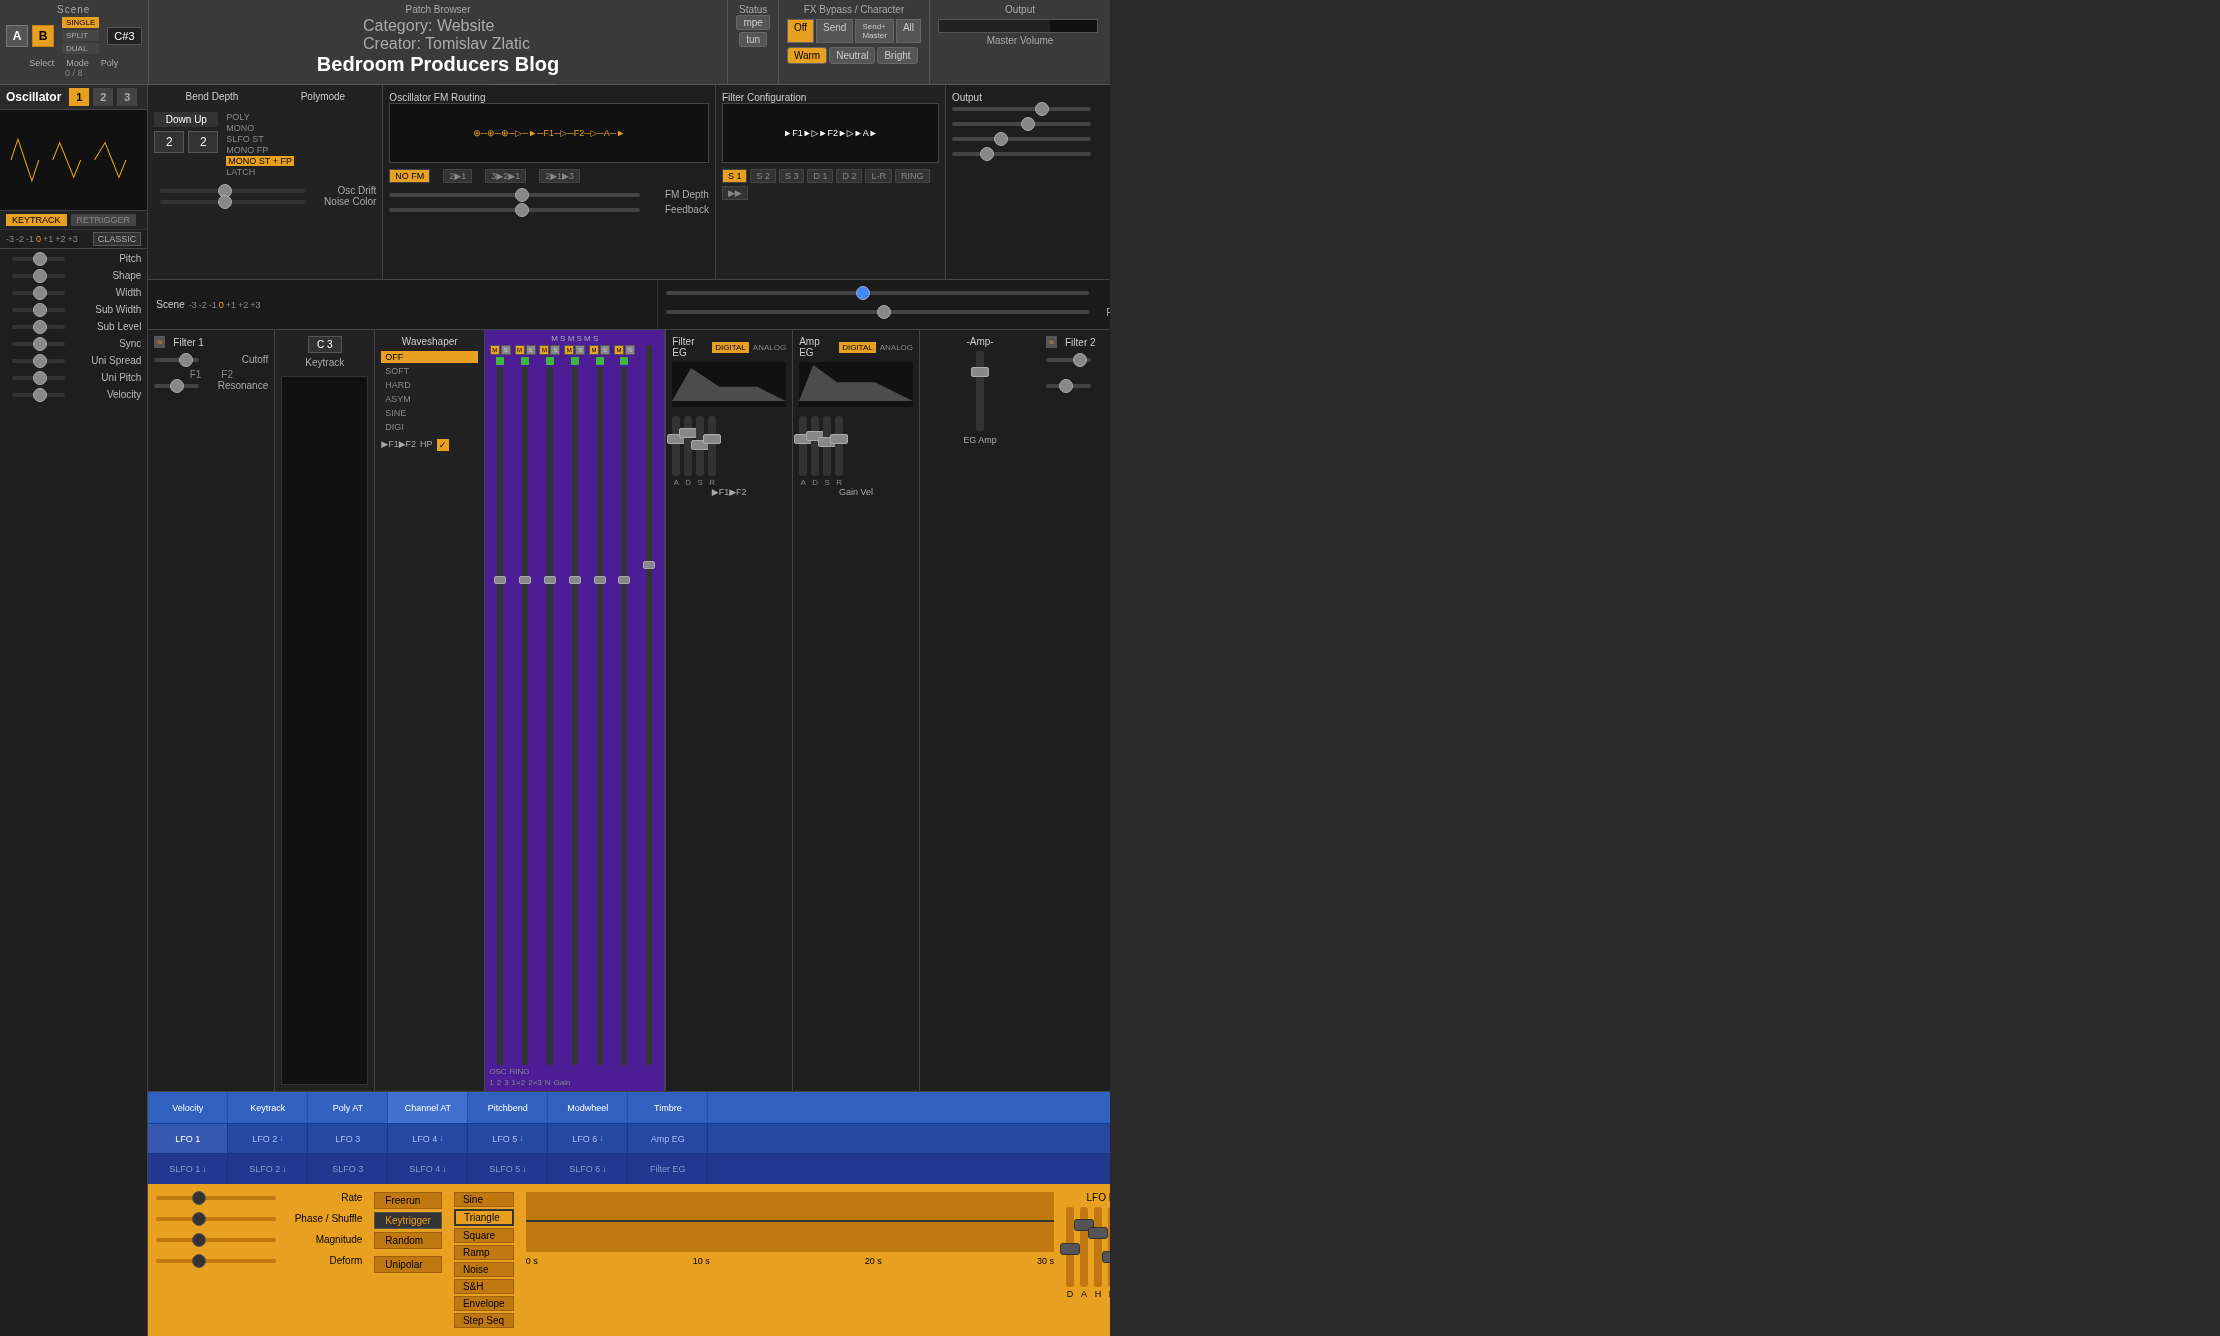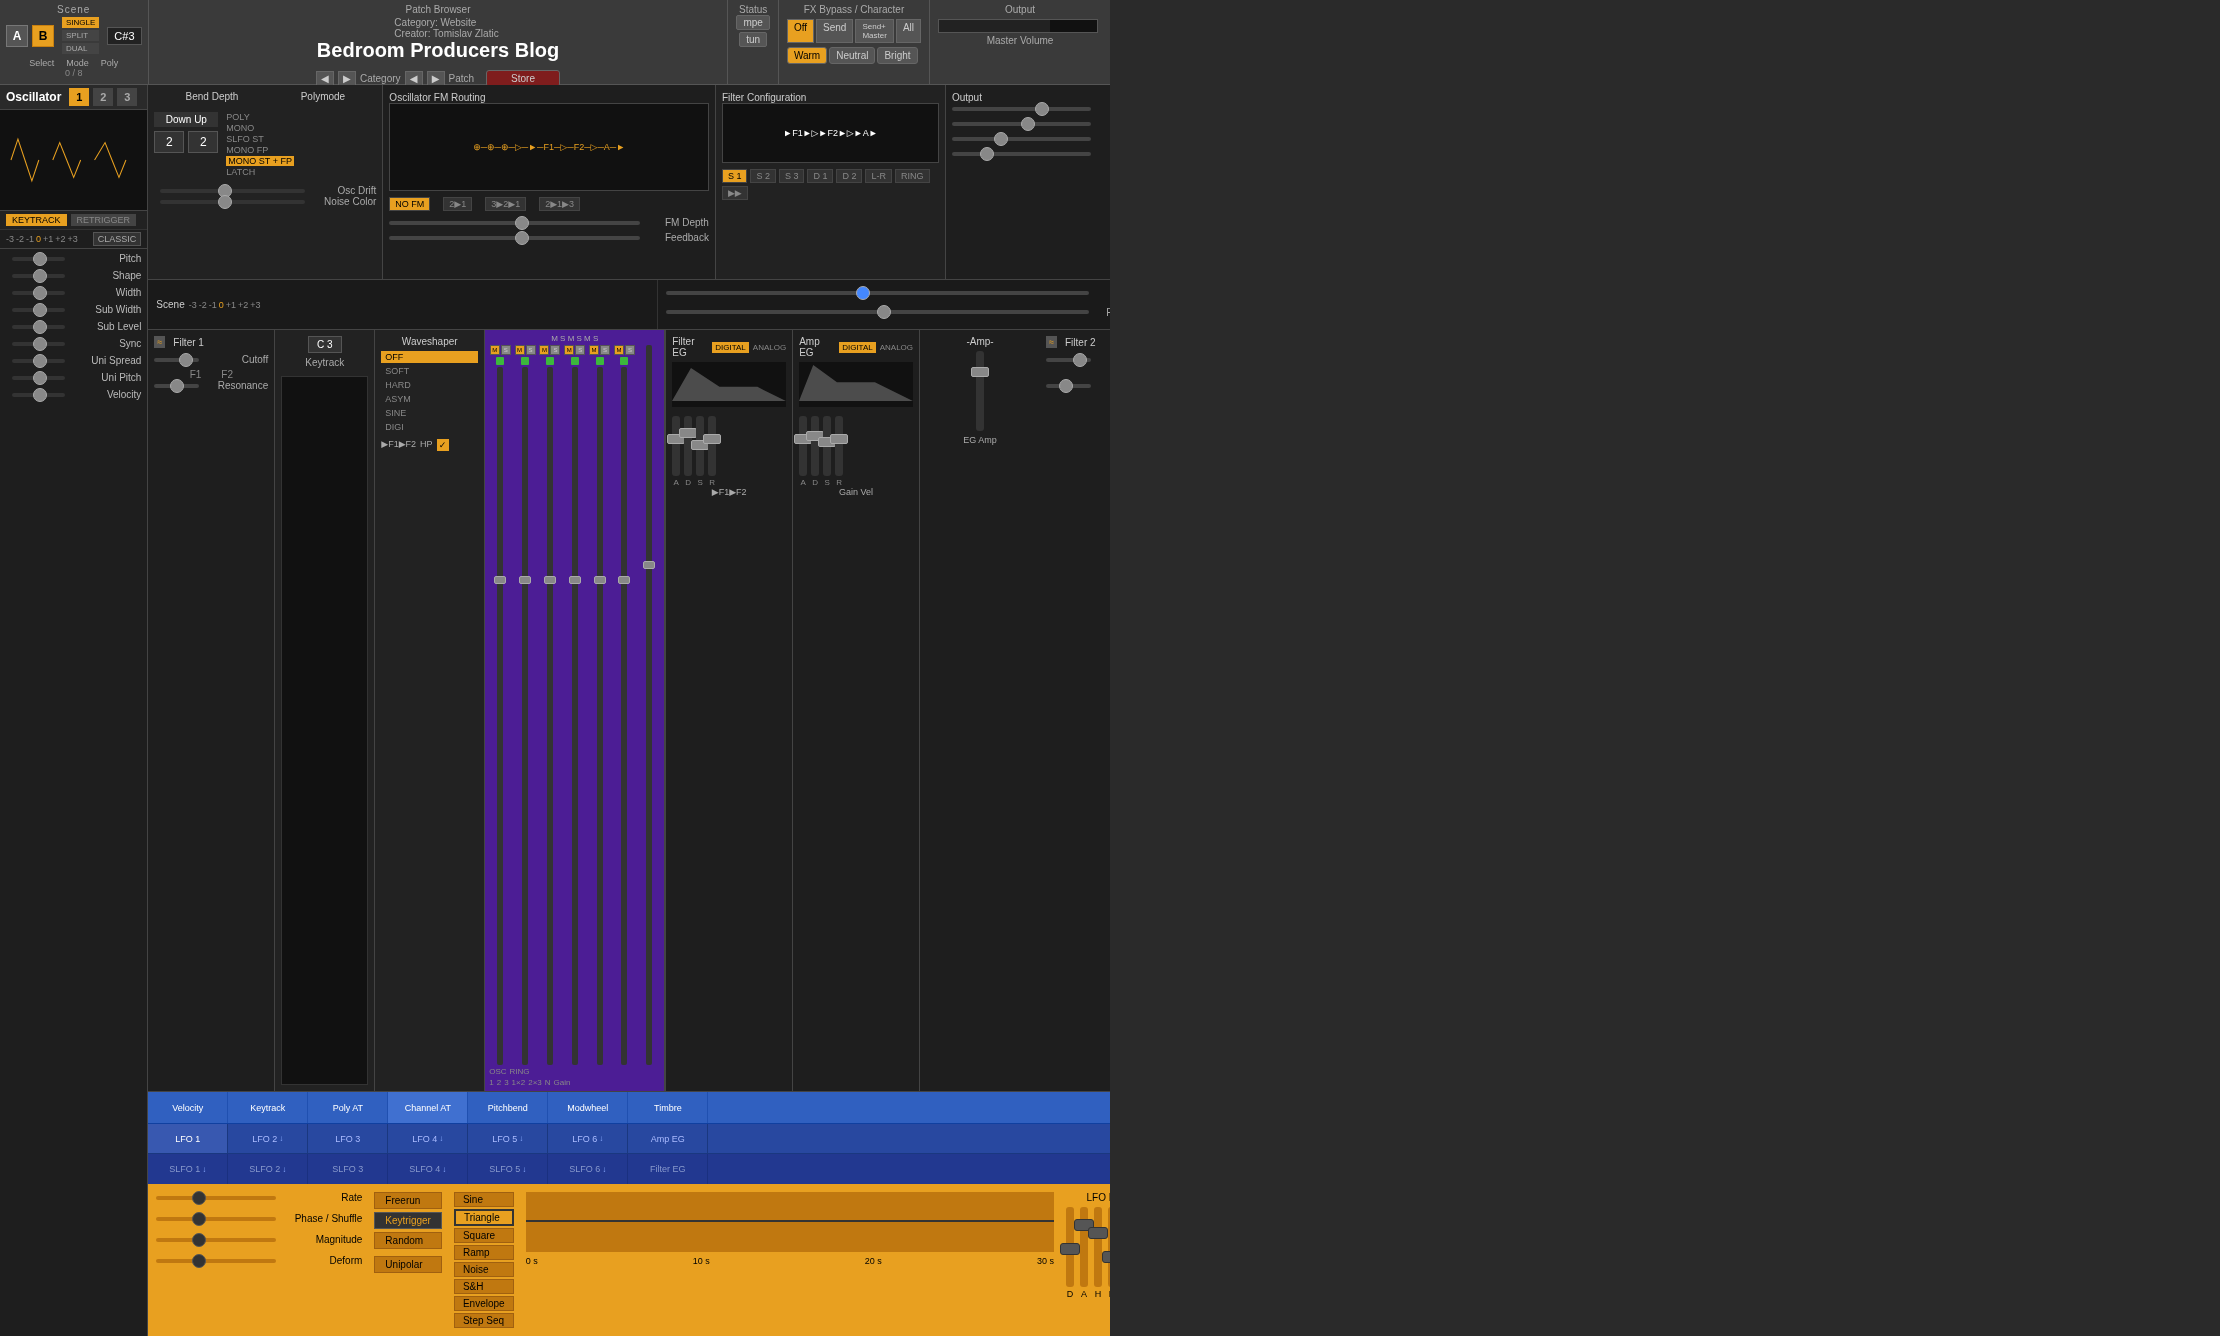--- a/index.html
+++ b/index.html
@@ -52,21 +52,21 @@
       display: flex;
       flex-direction: column;
       align-items: center;
       padding: 4px 10px;
       border-right: 1px solid #555;
     }
     .patch-browser-title { font-size: 10px; color: #aaa; margin-bottom: 2px; }
     .patch-browser-name {
       font-size: 20px; font-weight: bold; color: #fff; margin-bottom: 4px;
     }
-    .patch-browser-meta { font-size: 10px; color: #aaa; margin-left: 17px; }
+    .patch-browser-meta { font-size: 16px; color: #aaa; margin-left: 17px; }
     .patch-nav { display: flex; align-items: center; gap: 4px; margin-top: 4px; }
     .nav-btn {
       background: #555; color: #ccc; border: 1px solid #666;
       width: 18px; height: 16px; cursor: pointer; font-size: 10px;
       display: flex; align-items: center; justify-content: center;
     }
     .nav-label { color: #aaa; font-size: 10px; }
     .store-btn {
       background: #7f1d1d; color: #ccc; border: 1px solid #666;
       padding: 2px 24px; cursor: pointer; font-size: 10px; margin-left: 8px;
@@ -271,21 +271,21 @@
     
     .fm-routing-section {
       flex: 1;
       border-right: 1px solid #444;
       padding: 6px;
       background: #1e1e1e;
     }
     .fm-diagram {
       background: #111;
       border: 1px solid #444;
-      height: 88px;
+      height: 60px;
       margin-bottom: 6px;
       display: flex;
       align-items: center;
       justify-content: center;
       color: #e8a020;
       font-size: 10px;
       padding: 4px;
     }
     .fm-modes {
       display: flex;

